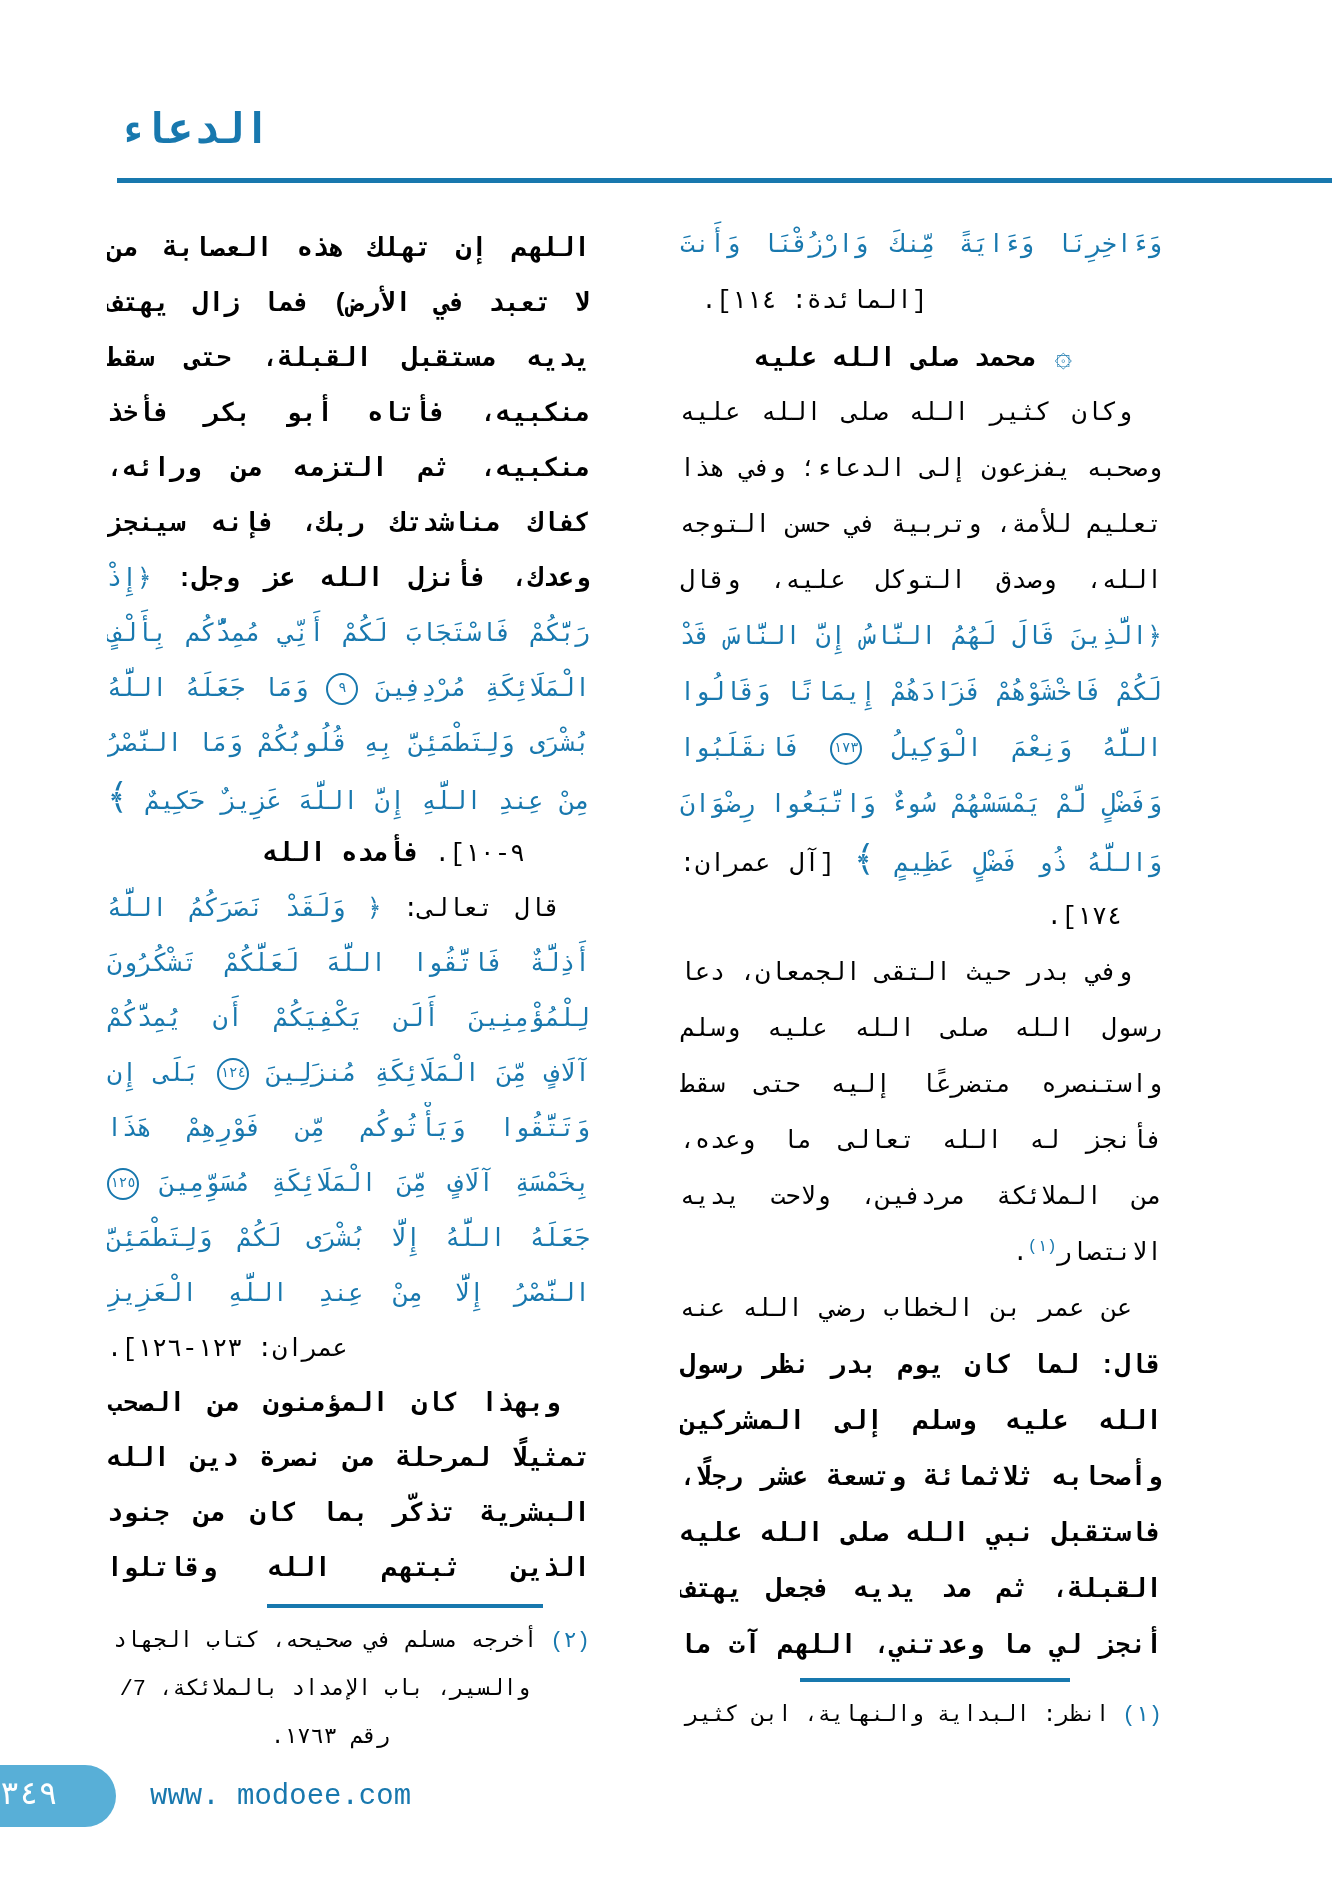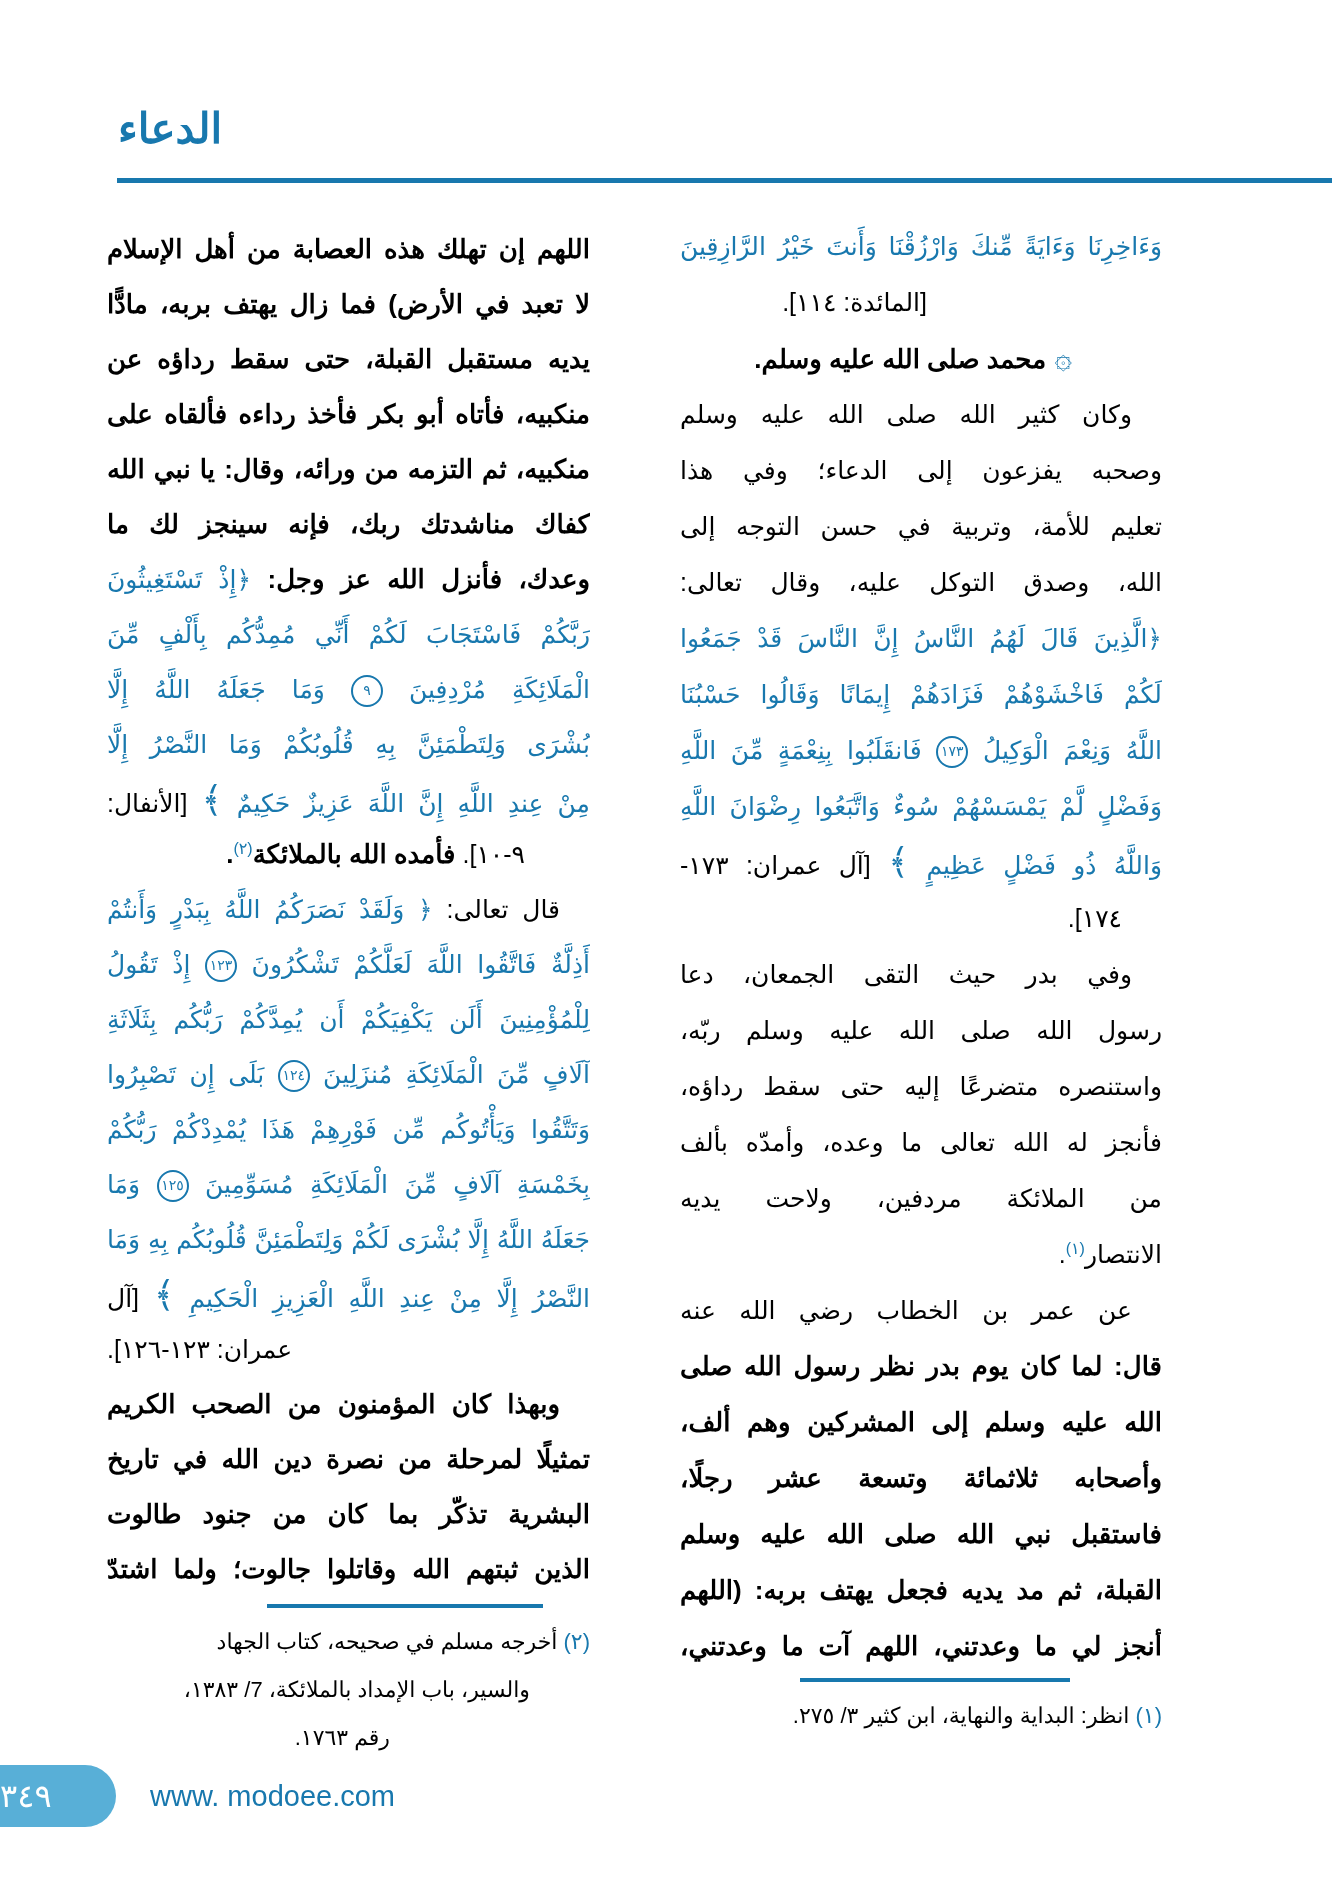--- a/index.html
+++ b/index.html
@@ -1,17 +1,17 @@
 <!DOCTYPE html>
 <html lang="ar"><head>
 <meta charset="utf-8">
 <style>
   html,body{margin:0;padding:0;background:#ffffff;}
   .page{position:relative;width:1339px;height:1890px;background:#fff;overflow:hidden;
-        font-family:Liberation Sans, sans-serif;}
+        font-family:Liberation Mono, monospace;}
   .title{position:absolute;left:118px;top:104px;color:#1878AE;font-size:42px;font-weight:bold;}
   .rule{position:absolute;left:117px;top:178px;width:1215px;height:5px;background:#1878AE;}
   .col{position:absolute;direction:rtl;}
   .col-right{left:680px;top:218px;width:482px;}
   .col-left{left:107px;top:222px;width:483px;}
   .col .line{height:56px;line-height:56px;overflow:hidden;font-size:25px;color:#000;}
   .col-left .line{height:55px;line-height:55px;}
   .line.j{text-align:justify;}
   .line.j::after{content:"";display:inline-block;width:100%;}
   .line.ar{text-align:right;}

